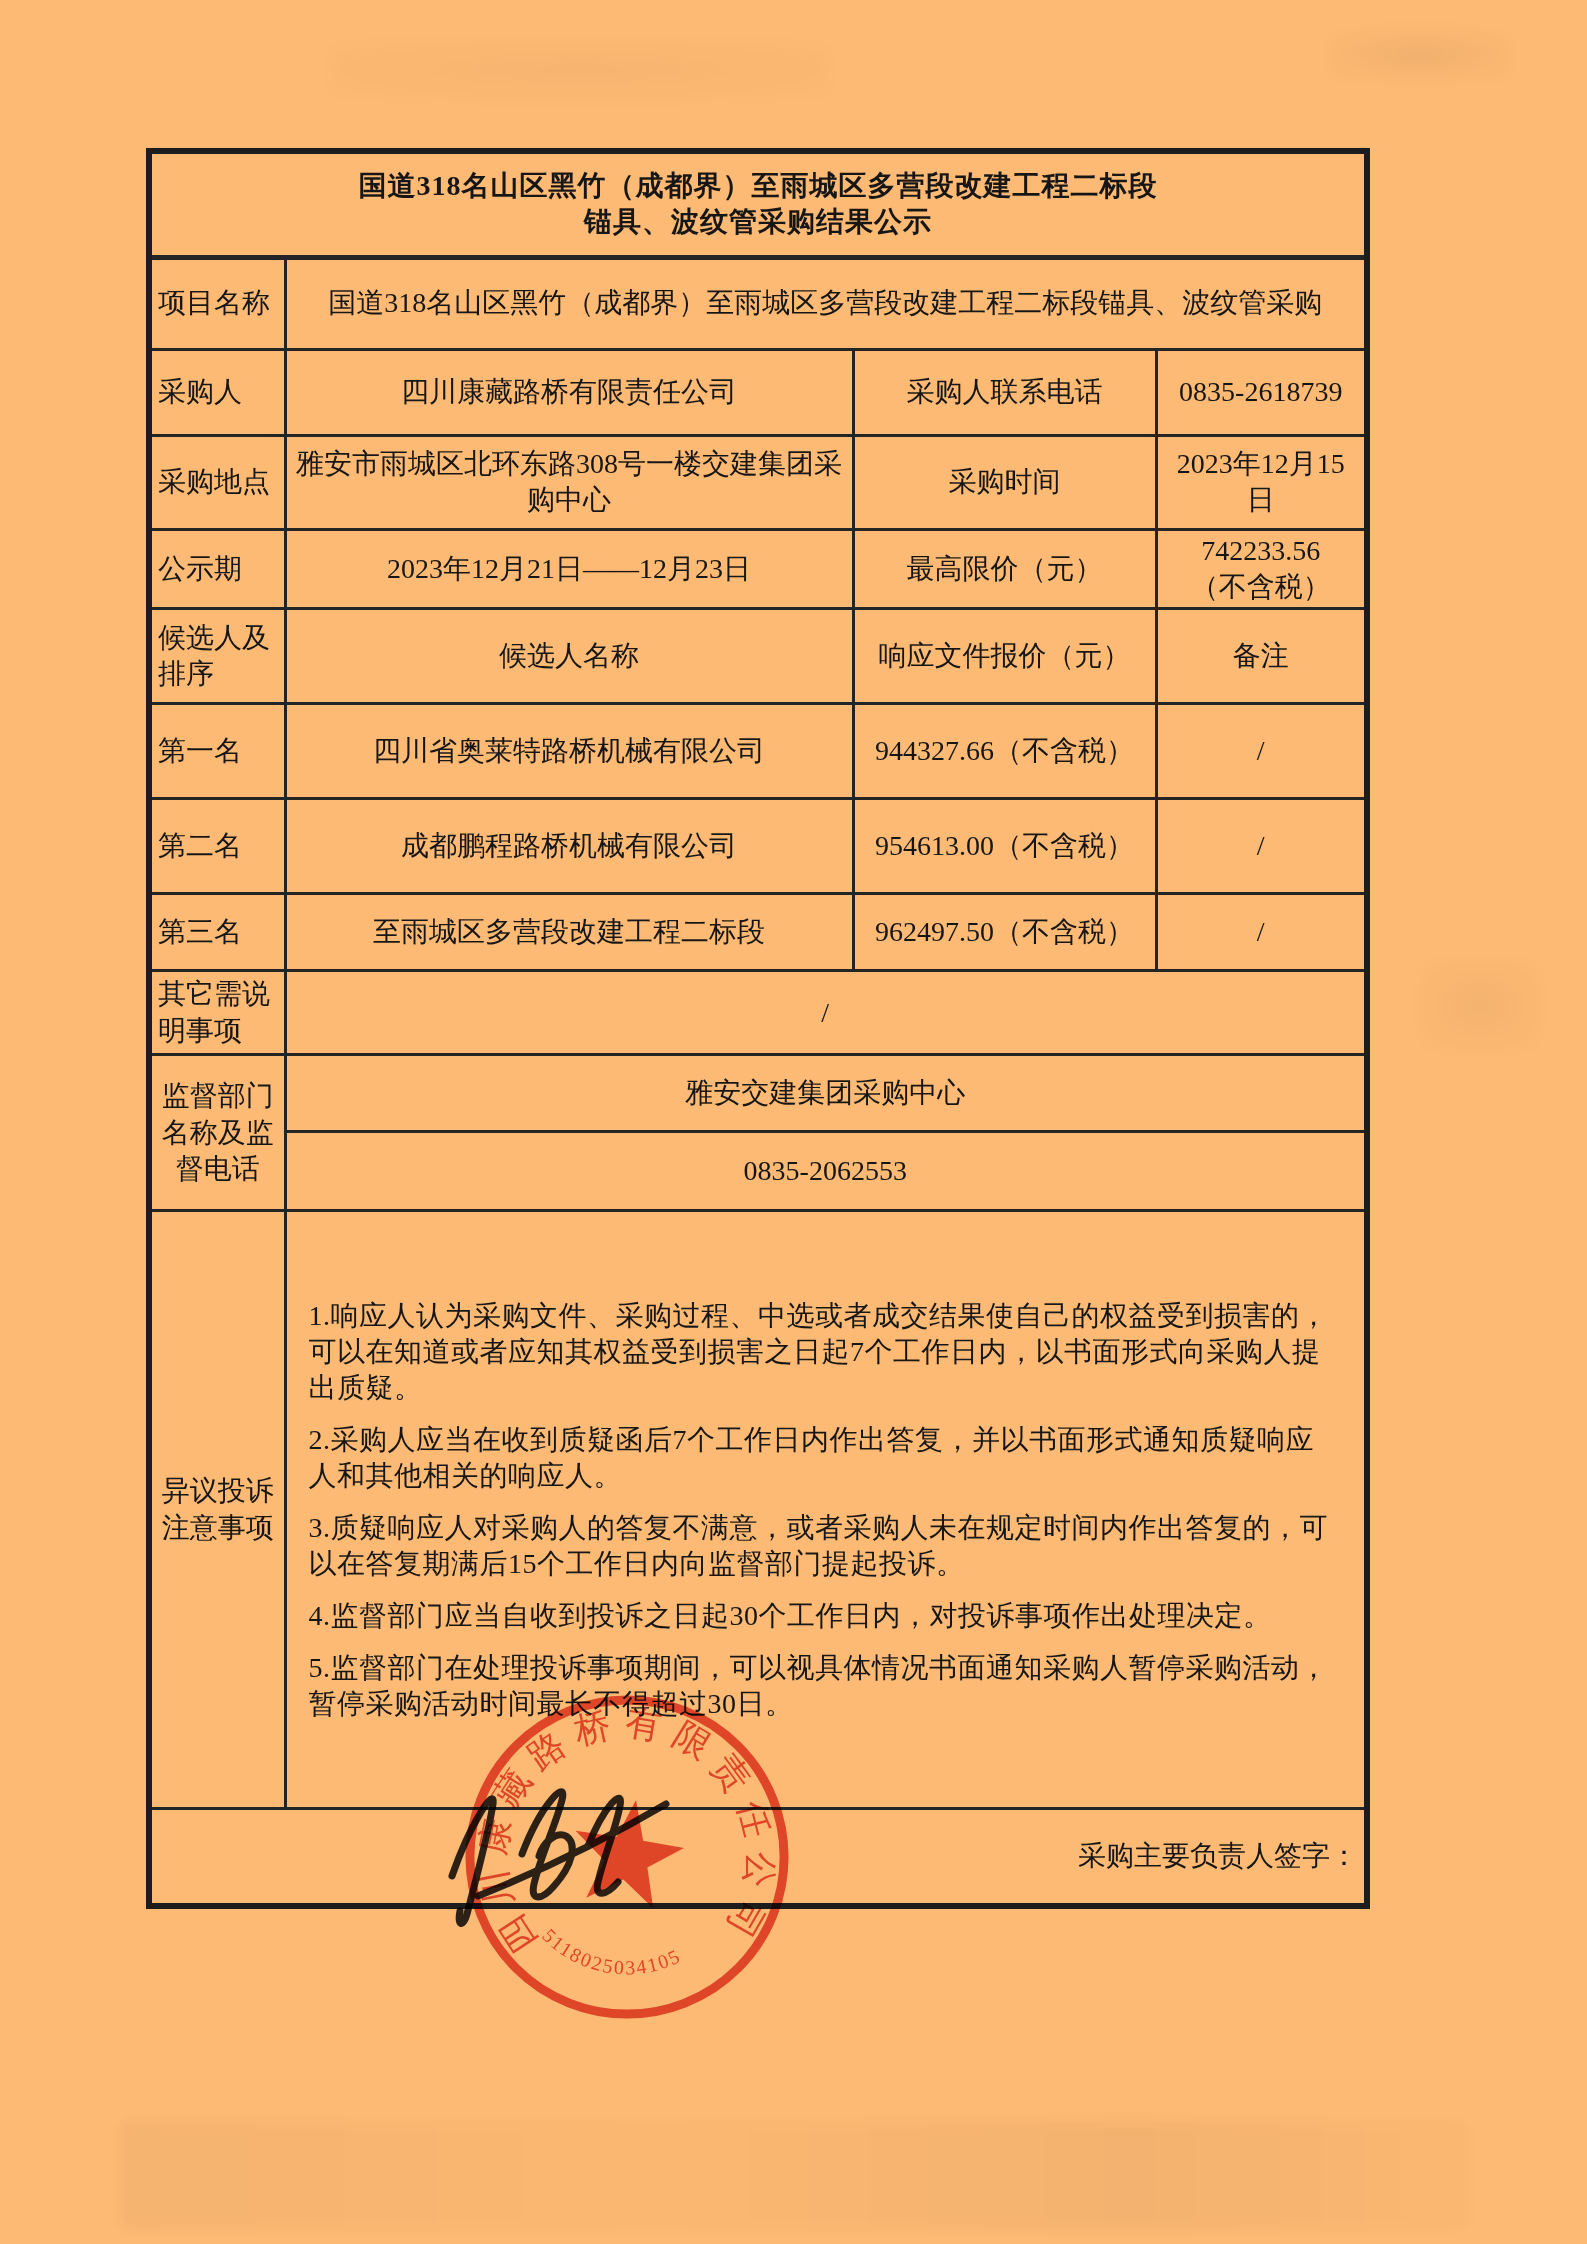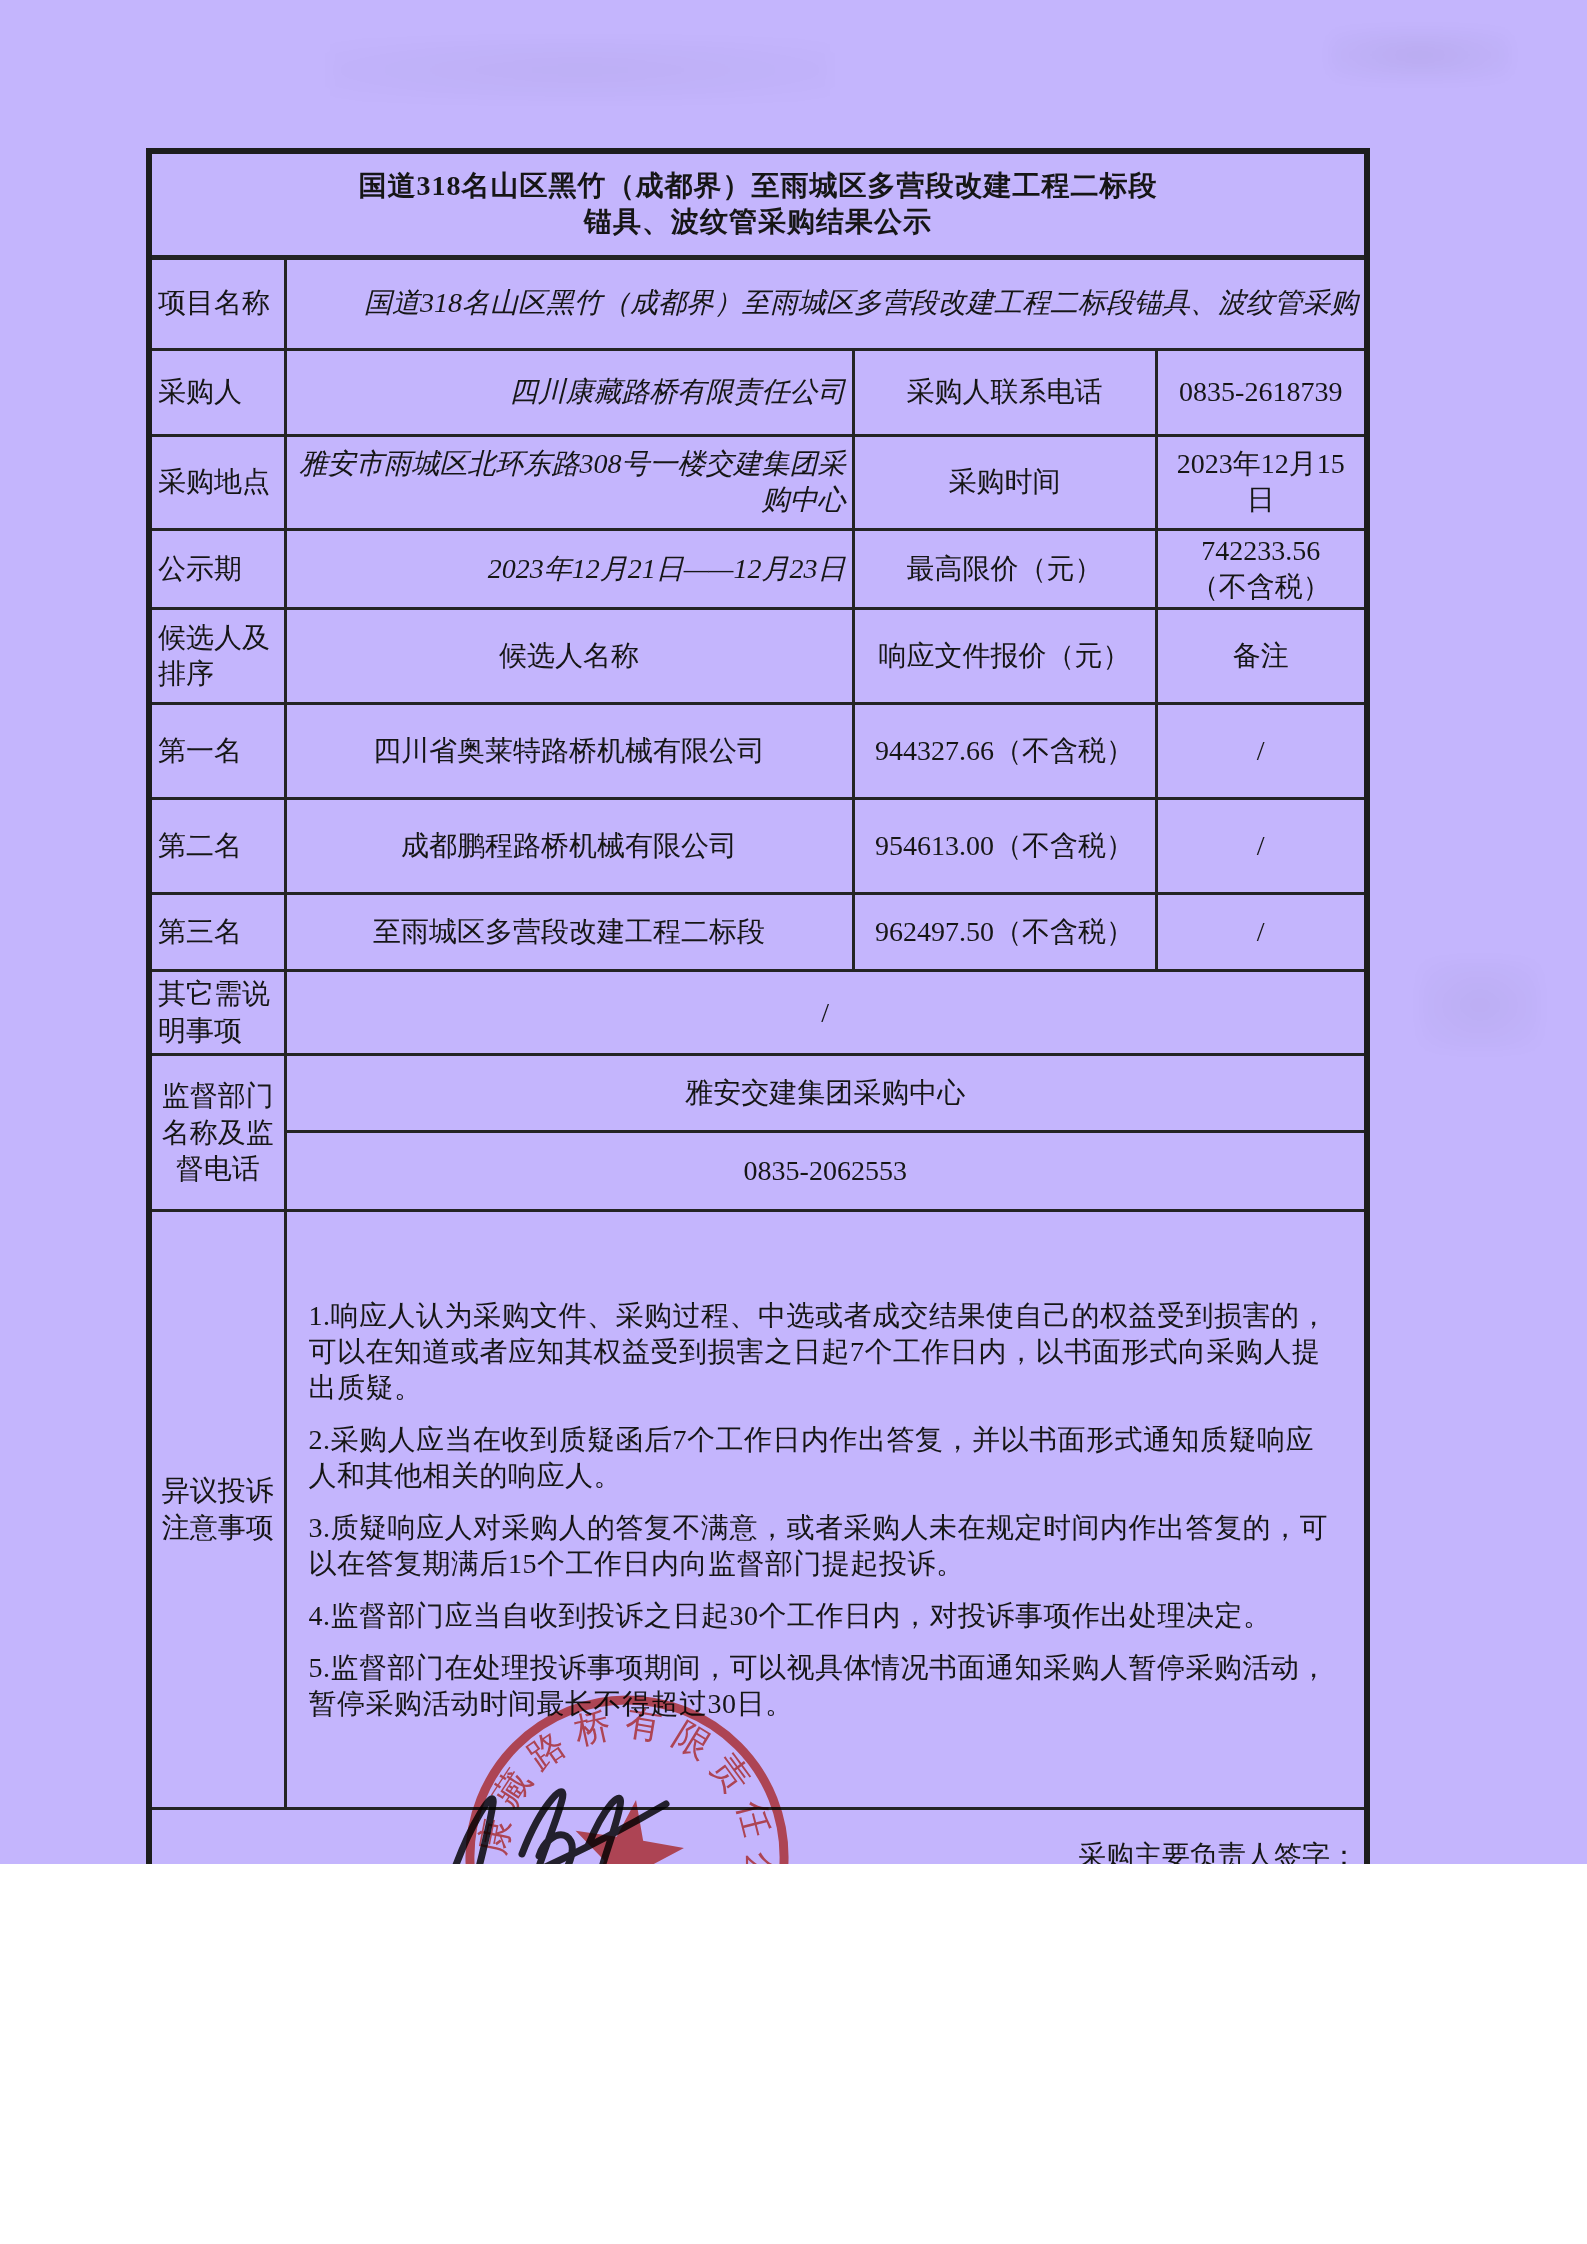--- a/index.html
+++ b/index.html
@@ -1,19 +1,19 @@
 <!DOCTYPE html>
 <html><head>
 <meta charset="utf-8">
 <style>
   html,body { margin:0; padding:0; background:#ffffff; }
   .page {
     position:relative;
-    width:1587px; height:1864px;
-    background:#c4b5fd;
+    width:1587px; height:2244px;
+    background:#fdba74;
     overflow:hidden;
     font-family:"Liberation Serif","DejaVu Serif",serif;
     color:#161616;
   }
   
   .smudge { position:absolute; pointer-events:none; filter:blur(7px); }
   .smudge.s1 { left:1330px; top:30px;  width:180px; height:50px;  background:radial-gradient(ellipse at center, rgba(0,0,0,0.05), rgba(0,0,0,0)); }
   .smudge.s2 { left:120px;  top:2120px; width:1350px; height:110px; background:linear-gradient(90deg, rgba(0,0,0,0.045), rgba(0,0,0,0.02) 40%, rgba(0,0,0,0.05) 75%, rgba(0,0,0,0.02)); opacity:.8; }
   .smudge.s3 { left:1420px; top:960px; width:120px; height:90px;  background:radial-gradient(ellipse at center, rgba(0,0,0,0.04), rgba(0,0,0,0)); }
   .smudge.s4 { left:330px;  top:40px;  width:500px; height:60px;  background:radial-gradient(ellipse at center, rgba(0,0,0,0.03), rgba(0,0,0,0)); }
@@ -32,21 +32,21 @@
     overflow:hidden;
   }
   .pre { white-space:pre-line; }
   .title-cell {
     font-size:40px; font-weight:bold; text-align:center;
     line-height:1.3; letter-spacing:1px;
     border-bottom-width:5px !important;
   }
   .lab   { text-align:left;  padding-left:7px; }
   .labc  { text-align:center; padding:2px 2px; }
-  .val   { text-align:right;  padding-left:12px;font-style:italic; }
+  .val   { text-align:center;  padding-left:12px; }
   .cen   { text-align:center; }
   .objection-cell { padding:6px 14px 6px 14px; }
   .objection-cell p { margin:16px; text-align:left; letter-spacing:.5px; line-height:36px; }
   .sign-cell { text-align:right; padding-left:8px; }
   .twolines { line-height:1.2; }
 
   
   tr.rt  { height:106px; }
   tr.r1  { height:92px; }
   tr.r2  { height:86px; }

